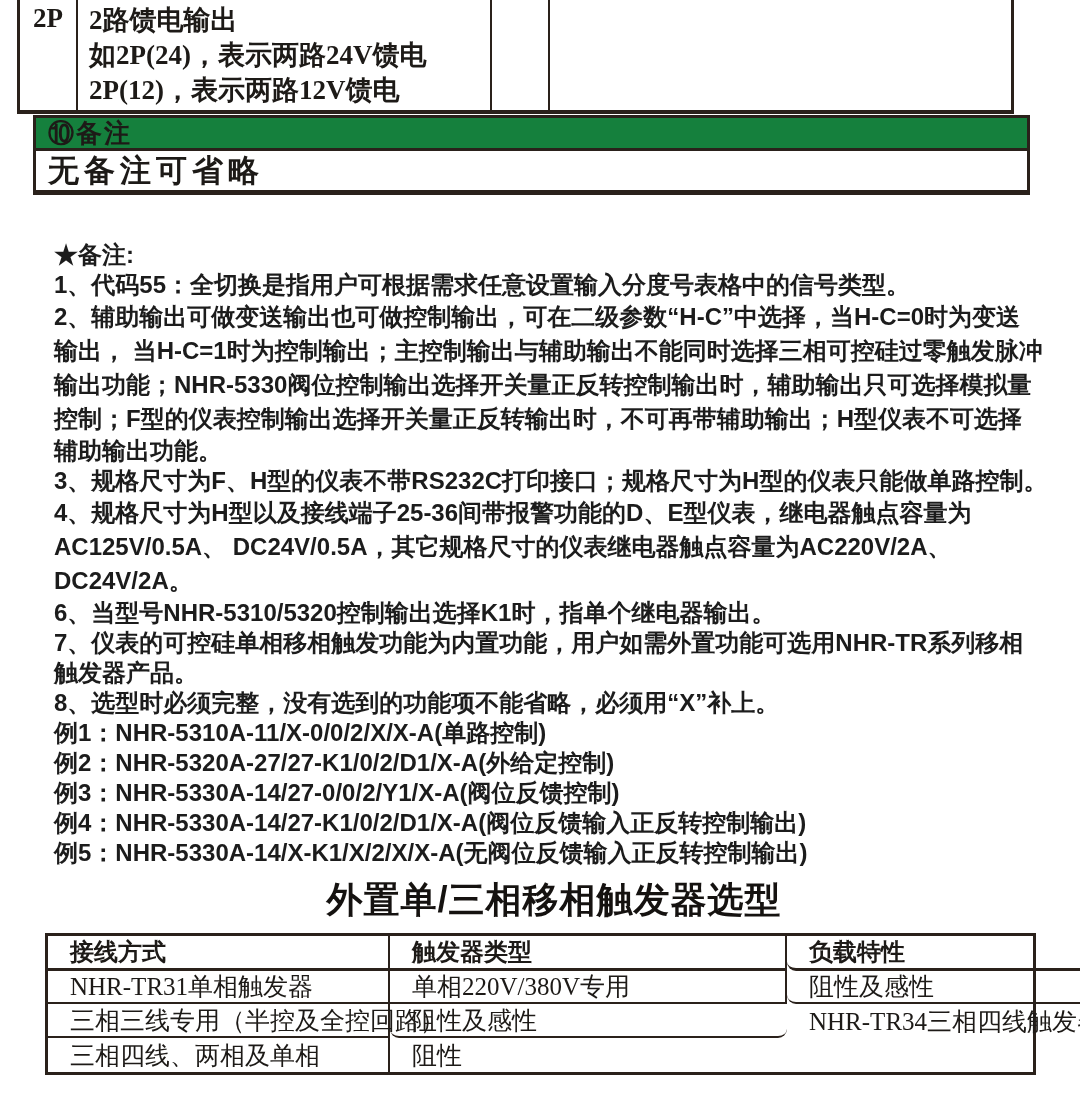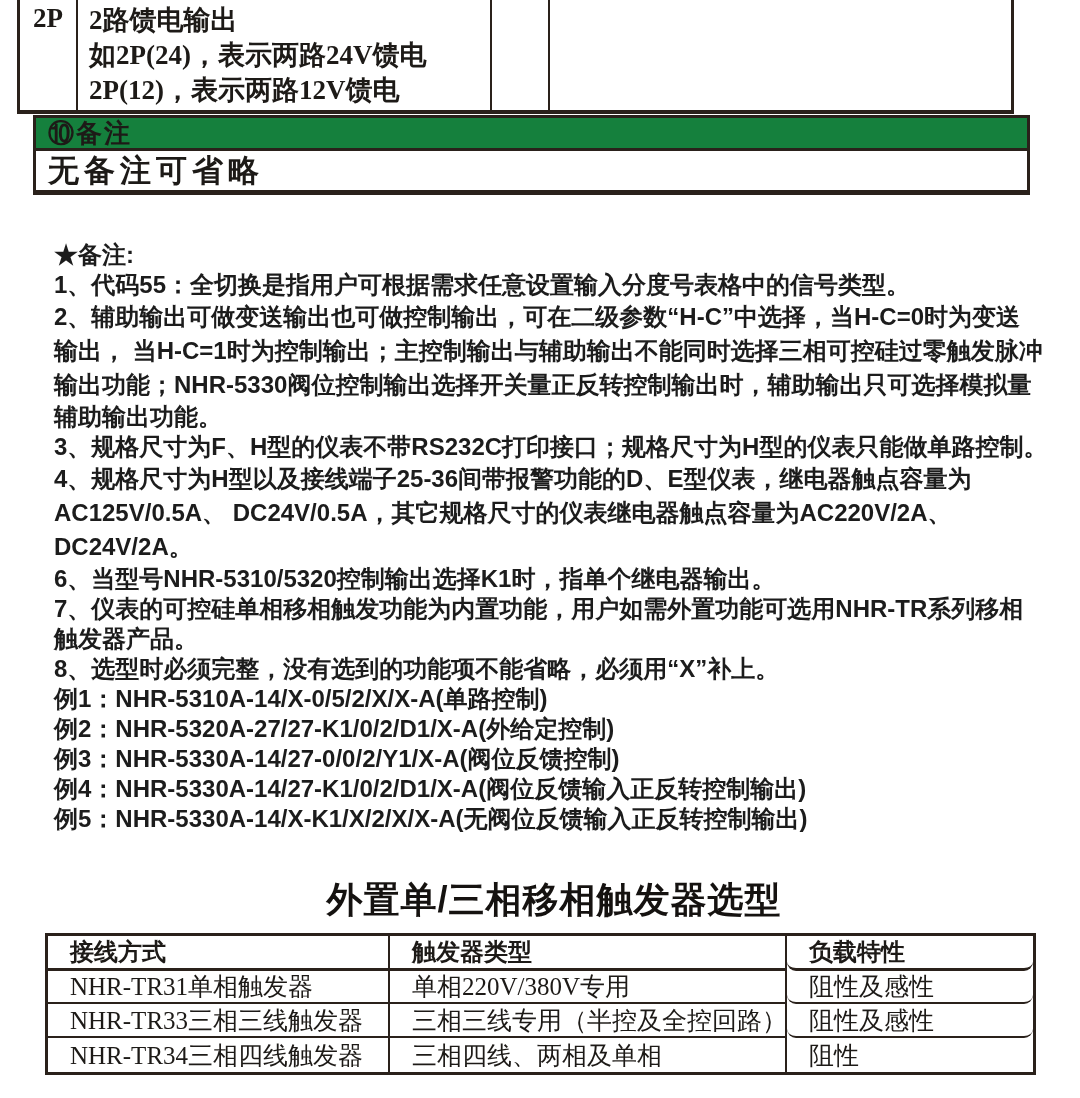--- a/index.html
+++ b/index.html
@@ -108,48 +108,48 @@
   <div class="remark-body">
     <span>无备注可省略</span>
   </div>
 
   <div class="notes">
     <div class="nl b">★备注:</div>
     <div class="nl">1、代码55：全切换是指用户可根据需求任意设置输入分度号表格中的信号类型。</div>
     <div class="nl w">2、辅助输出可做变送输出也可做控制输出，可在二级参数“H-C”中选择，当H-C=0时为变送</div>
     <div class="nl w">输出， 当H-C=1时为控制输出；主控制输出与辅助输出不能同时选择三相可控硅过零触发脉冲</div>
     <div class="nl w">输出功能；NHR-5330阀位控制输出选择开关量正反转控制输出时，辅助输出只可选择模拟量</div>
+    <div class="nl w">控制；F型的仪表控制输出选择开关量正反转输出时，不可再带辅助输出；H型仪表不可选择</div>
     <div class="nl">辅助输出功能。</div>
     <div class="nl">3、规格尺寸为F、H型的仪表不带RS232C打印接口；规格尺寸为H型的仪表只能做单路控制。</div>
     <div class="nl w">4、规格尺寸为H型以及接线端子25-36间带报警功能的D、E型仪表，继电器触点容量为</div>
     <div class="nl w">AC125V/0.5A、 DC24V/0.5A，其它规格尺寸的仪表继电器触点容量为AC220V/2A、</div>
     <div class="nl w">DC24V/2A。</div>
     <div class="nl">6、当型号NHR-5310/5320控制输出选择K1时，指单个继电器输出。</div>
     <div class="nl">7、仪表的可控硅单相移相触发功能为内置功能，用户如需外置功能可选用NHR-TR系列移相</div>
     <div class="nl">触发器产品。</div>
     <div class="nl">8、选型时必须完整，没有选到的功能项不能省略，必须用“X”补上。</div>
-    <div class="nl">例1：NHR-5310A-14/X-0/5/2/X/X-A(单路控制)</div>
+    <div class="nl">例1：NHR-5310A-11/X-0/0/2/X/X-A(单路控制)</div>
     <div class="nl">例2：NHR-5320A-27/27-K1/0/2/D1/X-A(外给定控制)</div>
     <div class="nl">例3：NHR-5330A-14/27-0/0/2/Y1/X-A(阀位反馈控制)</div>
     <div class="nl">例4：NHR-5330A-14/27-K1/0/2/D1/X-A(阀位反馈输入正反转控制输出)</div>
     <div class="nl">例5：NHR-5330A-14/X-K1/X/2/X/X-A(无阀位反馈输入正反转控制输出)</div>
   </div>
 
   <div class="ttitle">外置单/三相移相触发器选型</div>
 
   <div class="ttable">
     <div class="tc hdr">接线方式</div>
     <div class="tc hdr">触发器类型</div>
     <div class="tc hdr last-col">负载特性</div>
 
     <div class="tc cell">NHR-TR31单相触发器</div>
     <div class="tc cell">单相220V/380V专用</div>
     <div class="tc cell last-col">阻性及感性</div>
 
-    <div class="tc cell">NHR-TR33三相三线触发器</div>
     <div class="tc cell">三相三线专用（半控及全控回路）</div>
     <div class="tc cell last-col">阻性及感性</div>
 
     <div class="tc cell last-row">NHR-TR34三相四线触发器</div>
     <div class="tc cell last-row">三相四线、两相及单相</div>
     <div class="tc cell last-row last-col">阻性</div>
   </div>
 
 </div>
 

